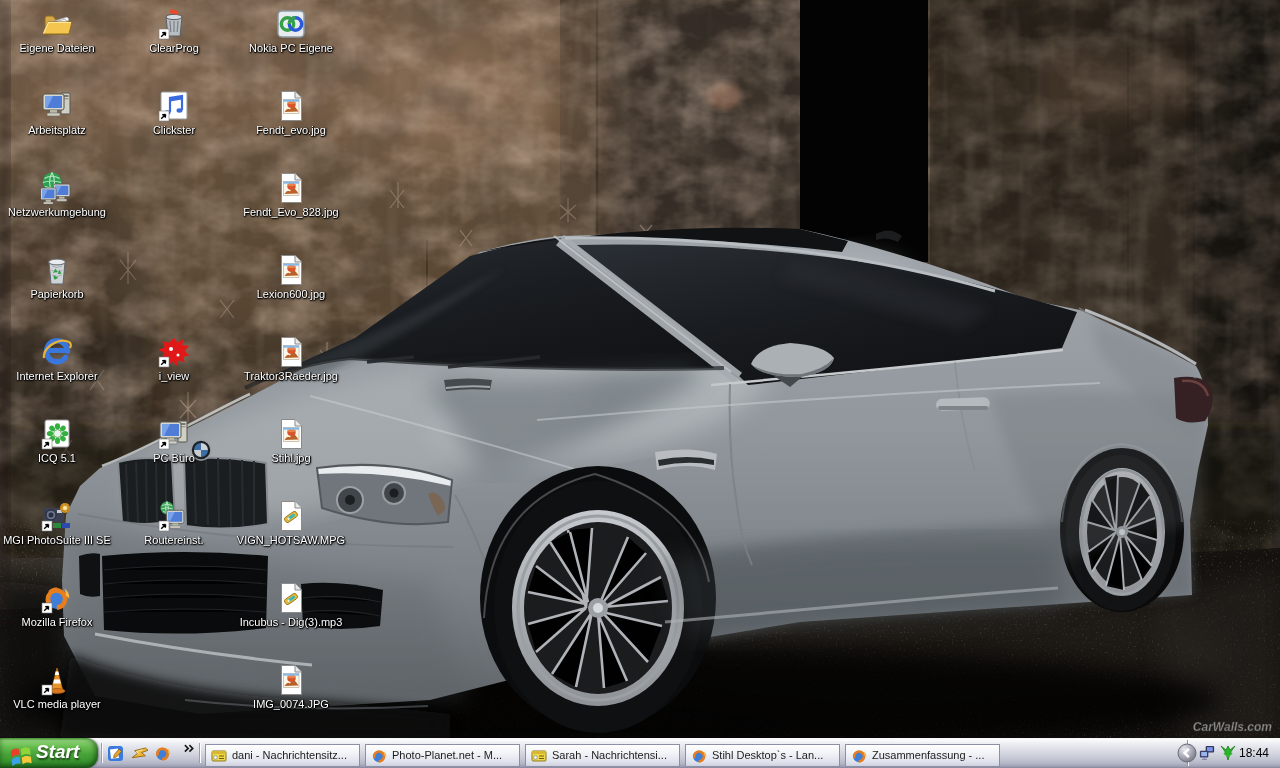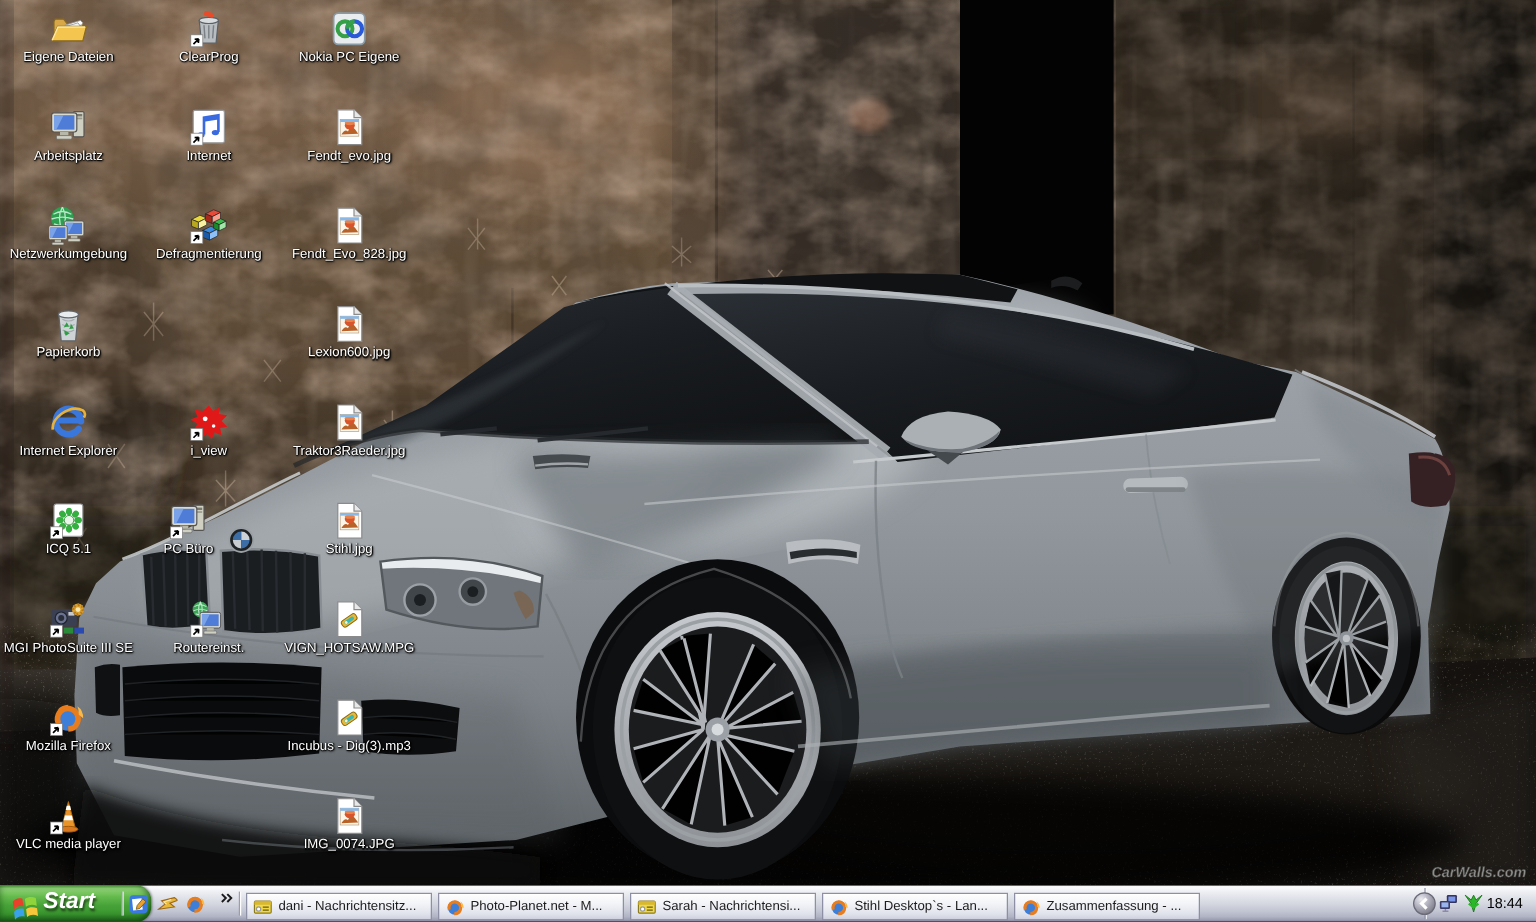--- a/index.html
+++ b/index.html
@@ -5,21 +5,21 @@
 body{font-family:"Liberation Sans",sans-serif;}
 #desk{position:absolute;top:0;left:0;width:1280px;height:738px;overflow:hidden;}
 #wall{position:absolute;top:0;left:0;}
 .ic{position:absolute;width:150px;text-align:center;color:#fff;font-size:11px;line-height:13px;}
 .ic svg.main{width:32px;height:32px;display:block;margin:0 auto;}
 .lbl{margin-top:2px;text-shadow:1px 1px 2px #000,0 1px 1px #000,1px 0 1px #000;}
 #taskbar{position:absolute;top:738px;left:0;width:1280px;height:30px;
  background:linear-gradient(#f6f6f8 0,#fbfbfc 6%,#f0f1f4 15%,#e2e4eb 32%,#d3d6df 52%,#c3c6d3 70%,#b1b4c4 86%,#9b9eb1 95%,#83869a 100%);}
 #startbtn{position:absolute;left:0;top:0;width:98px;height:30px;border-radius:0 12px 12px 0;
  background:linear-gradient(#5eae48 0,#8fd478 8%,#66bb4e 30%,#47a338 55%,#3a9630 80%,#2e822a 94%,#266f24 100%);
- box-shadow:inset 0 -3px 6px rgba(0,40,0,.4), inset -3px 0 5px rgba(0,40,0,.35), 1px 0 2px rgba(0,0,0,.4);padding-left:28px;}
+ box-shadow:inset 0 -3px 6px rgba(0,40,0,.4), inset -3px 0 5px rgba(0,40,0,.35), 1px 0 2px rgba(0,0,0,.4);}
 #startbtn .stxt{position:absolute;left:36px;top:3px;color:#fff;font-size:19px;font-weight:bold;font-style:italic;text-shadow:1px 2px 2px rgba(0,0,0,.55);letter-spacing:0px;}
 #startbtn svg{position:absolute;left:9px;top:5px;}
 .qlico{position:absolute;top:7px;width:17px;height:17px;}
 .tbtn{position:absolute;top:6px;width:155px;height:23px;border-radius:0;
  background:linear-gradient(#fefefe 0,#f4f5f8 35%,#e3e5ee 75%,#d6d8e4 92%,#cdcfdd 100%);
  border:1px solid #8d90a5;box-sizing:border-box;box-shadow:inset 0 1px 0 #fff;
  font-size:11px;color:#1c1c1c;white-space:nowrap;overflow:hidden;}
 .tbtn .bico{position:absolute;left:5px;top:3px;width:16px;height:16px;}
 .tbtn .btxt{position:absolute;left:26px;top:4px;}
 #tray{position:absolute;top:0;left:1187px;width:93px;height:30px;}
@@ -539,35 +539,29 @@
 <div class="ic" style="left:99px;top:8px">
       <svg class="main" viewBox="0 0 32 32">
         <use href="#sy-clearprog"></use>
       </svg>
       <div class="lbl">ClearProg</div>
     </div>
 <div class="ic" style="left:99px;top:90px">
       <svg class="main" viewBox="0 0 32 32">
         <use href="#sy-clickster"></use>
       </svg>
-      <div class="lbl">Internet</div>
-    </div>
-<div class="ic" style="left:99px;top:172px">
-      <svg class="main" viewBox="0 0 32 32">
-        <use href="#sy-defrag"></use>
-      </svg>
-      <div class="lbl">Defragmentierung</div>
+      <div class="lbl">Clickster</div>
     </div>
 <div class="ic" style="left:99px;top:336px">
       <svg class="main" viewBox="0 0 32 32">
         <use href="#sy-iview"></use>
       </svg>
       <div class="lbl">i_view</div>
     </div>
-<div class="ic" style="left:82px;top:418px">
+<div class="ic" style="left:99px;top:418px">
       <svg class="main" viewBox="0 0 32 32">
         <use href="#sy-mycomp"></use>
         <use href="#sy-arrow"></use>
       </svg>
       <div class="lbl">PC Büro</div>
     </div>
 <div class="ic" style="left:99px;top:500px">
       <svg class="main" viewBox="0 0 32 32">
         <use href="#sy-router"></use>
       </svg>

